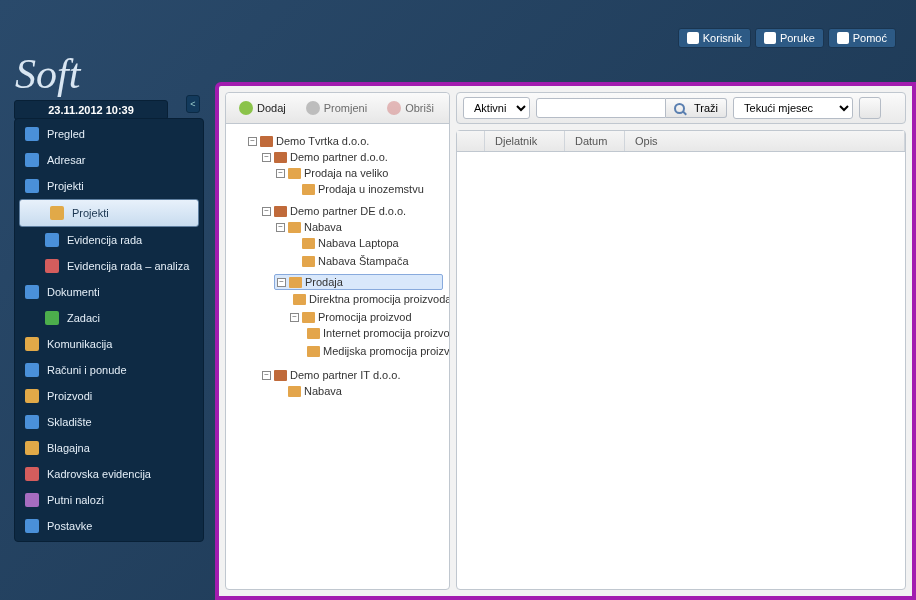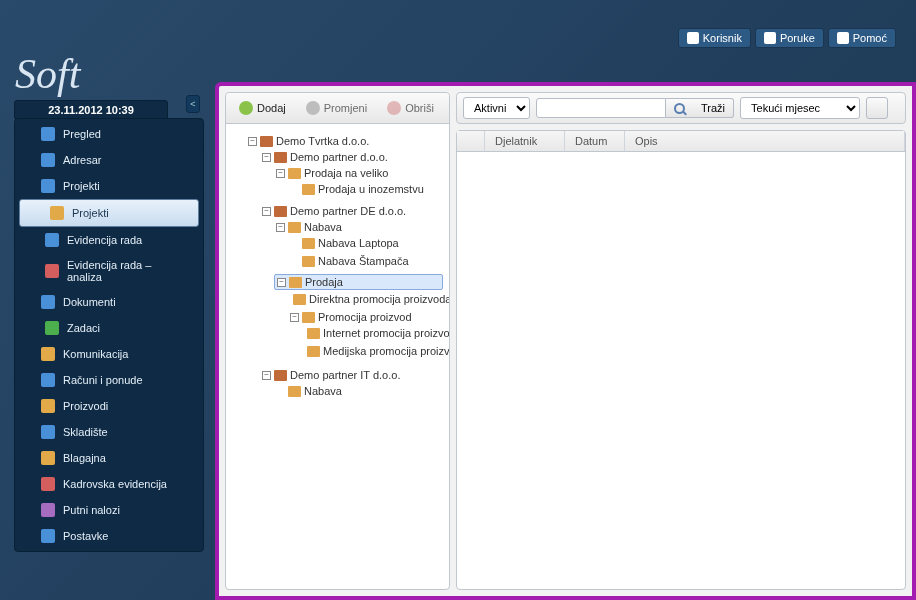--- a/index.html
+++ b/index.html
@@ -86,21 +86,21 @@
     top:118px; left:14px;
     width:190px;
     background:#0e2a44;
     border:1px solid #082036;
     border-radius:4px;
     padding:2px 0;
   }
   .nav-item {
     display:flex; align-items:center;
     gap:8px;
-    padding:6px 26px;
+    padding:6px 10px;
     color:#e4eef7;
     font-size:11px;
     cursor:pointer;
     border-radius:3px;
   }
   .nav-item.selected {
     background:linear-gradient(#e8f1fb,#c8dcef);
     color:#1a3550;
     margin:0 4px;
     border:1px solid #5f7fa0;
@@ -182,21 +182,21 @@
     border-radius:3px;
     padding:3px 6px;
     background:#fff;
   }
   .search-wrap{display:flex;align-items:center;gap:0;}
   .search-wrap input{width:130px;border-radius:3px 0 0 3px;}
   .search-btn{
     border:1px solid #b5bcc6;border-left:none;
     background:linear-gradient(#fafafa,#e6e6e6);
     padding:3px 8px;border-radius:0 3px 3px 0;
-    font-size:11px;cursor:pointer;display:flex;align-items:center;gap:16px;
+    font-size:11px;cursor:pointer;display:flex;align-items:center;gap:9px;
   }
   .mag{width:11px;height:11px;border:2px solid #5a7fb0;border-radius:50%;position:relative;display:inline-block;}
   .mag::after{content:'';position:absolute;width:5px;height:2px;background:#5a7fb0;bottom:-2px;right:-4px;transform:rotate(45deg);}
   .period-sel{width:120px;}
   .tiny-btn{width:22px;border:1px solid #b5bcc6;background:linear-gradient(#fafafa,#e6e6e6);border-radius:3px;height:22px;cursor:pointer;}
 
   .grid{
     flex:1;
     margin-top:6px;
     background:#fff;

